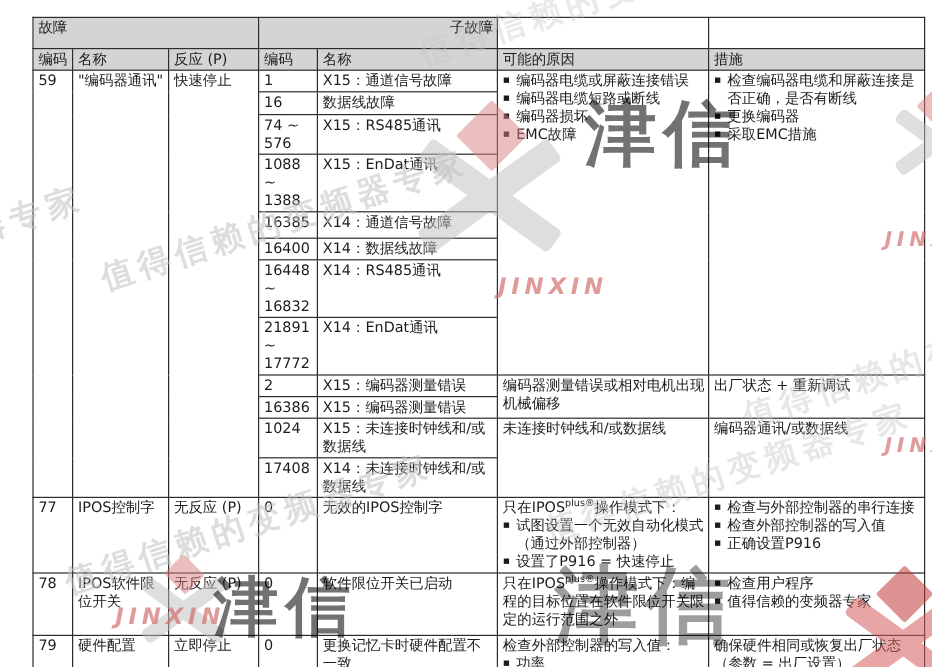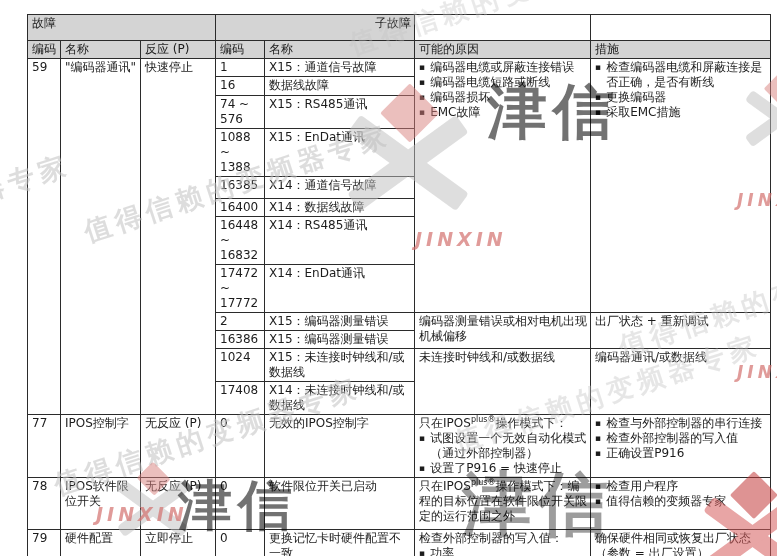--- a/index.html
+++ b/index.html
@@ -103,21 +103,21 @@
     </tr>
     <tr class="r6">
       <td>16400</td>
       <td>X14：数据线故障</td>
     </tr>
     <tr class="r7">
       <td>16448 ~ 16832</td>
       <td>X14：RS485通讯</td>
     </tr>
     <tr class="r8">
-      <td>17472 ~ 17772</td>
+      <td>21891 ~ 17772</td>
       <td>X14：EnDat通讯</td>
     </tr>
     <tr class="r9">
       <td>2</td>
       <td>X15：编码器测量错误</td>
       <td rowspan="2">编码器测量错误或相对电机出现机械偏移</td>
       <td rowspan="2">出厂状态 + 重新调试</td>
     </tr>
     <tr class="r10">
       <td>16386</td>

